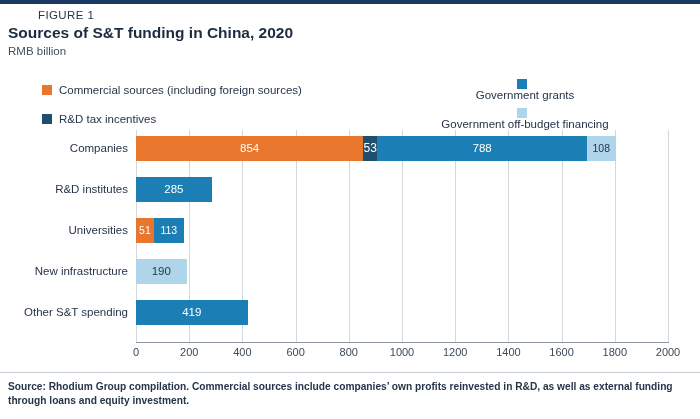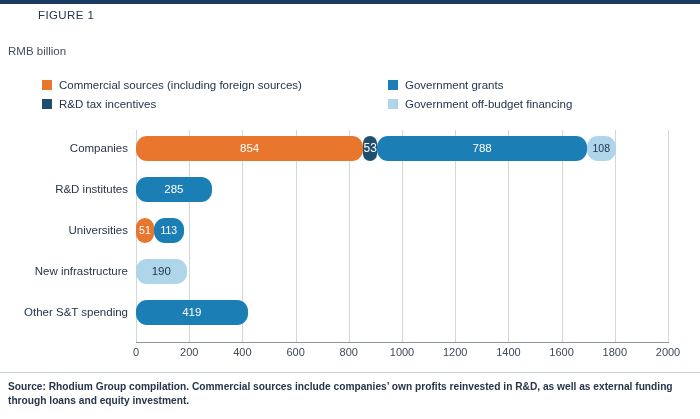--- a/index.html
+++ b/index.html
@@ -64,21 +64,21 @@
     width: 100%;
     margin-bottom: 7px;
   }
   .legend-item {
     display: flex;
     align-items: center;
     font-size: 11.5px;
     color: #26354a;
   }
   .legend-item.col1 { width: 346px; }
-  .legend-item.col2 { width: 274px; }
+  .legend-item.col2 { width: 274px; flex-direction: column; }
   .swatch {
     width: 10px;
     height: 10px;
     margin-right: 7px;
     flex: 0 0 auto;
   }
   .plot {
     position: absolute;
     left: 0;
     top: 130px;
@@ -127,21 +127,20 @@
     position: absolute;
     left: 0;
     top: 0;
     width: 128px;
     height: 212px;
   }
   .bar {
     position: absolute;
     height: 25px;
     box-sizing: border-box;
-    border-radius: 11px;
   }
   .bar span {
     position: absolute;
     left: 0;
     right: 0;
     top: 0;
     line-height: 25px;
     text-align: center;
     font-size: 11.5px;
     color: #ffffff;
@@ -169,20 +168,21 @@
   }
 </style>
 </head>
 <body>
 
 <div class="page">
 
   <div class="top-rule"></div>
 
   <div class="figure-label">FIGURE 1</div>
+  <div class="title">Sources of S&amp;T funding in China, 2020</div>
   <div class="subtitle">RMB billion</div>
 
   <div class="legend">
     <div class="legend-row">
       <div class="legend-item col1">
         <span class="swatch" style="background:#E8762C"></span>
         <span>Commercial sources (including foreign sources)</span>
       </div>
       <div class="legend-item col2">
         <span class="swatch" style="background:#1B7FB5"></span>

